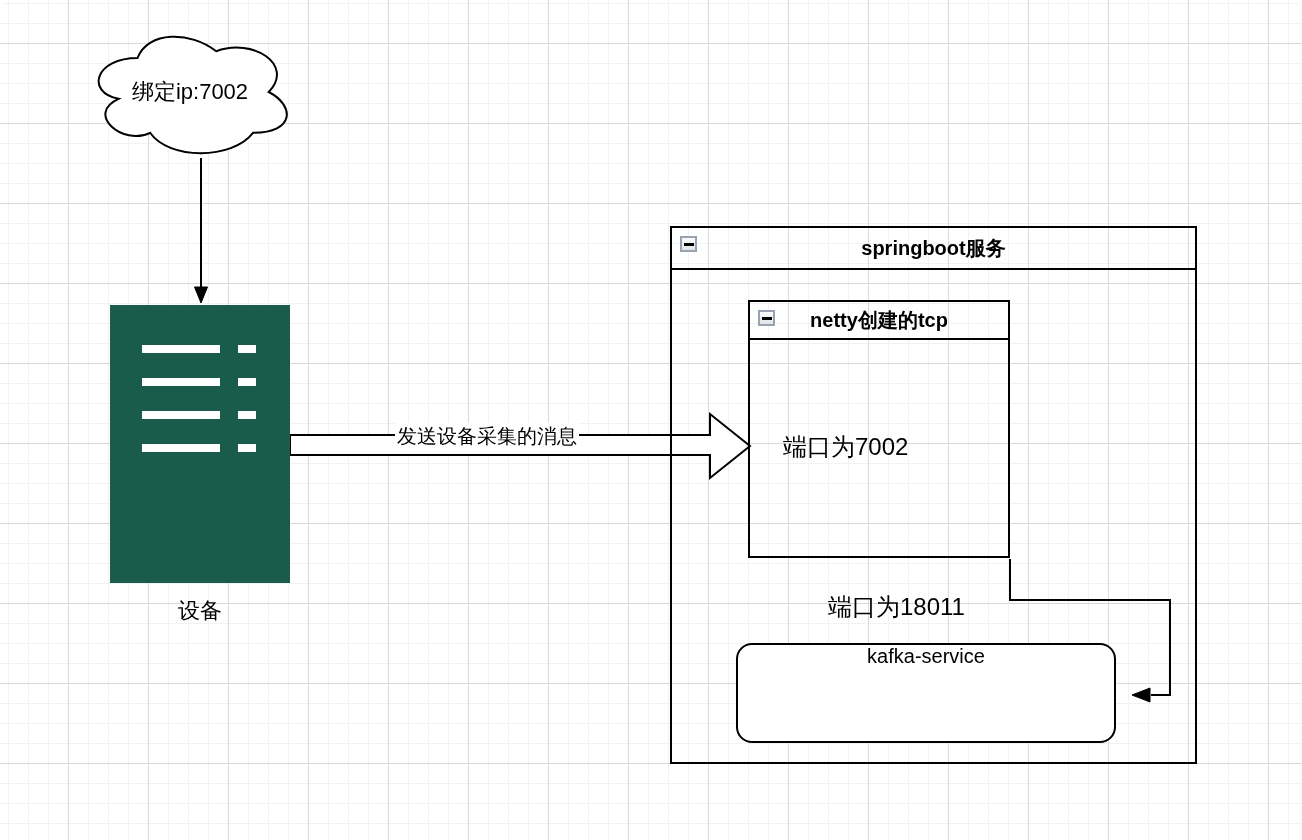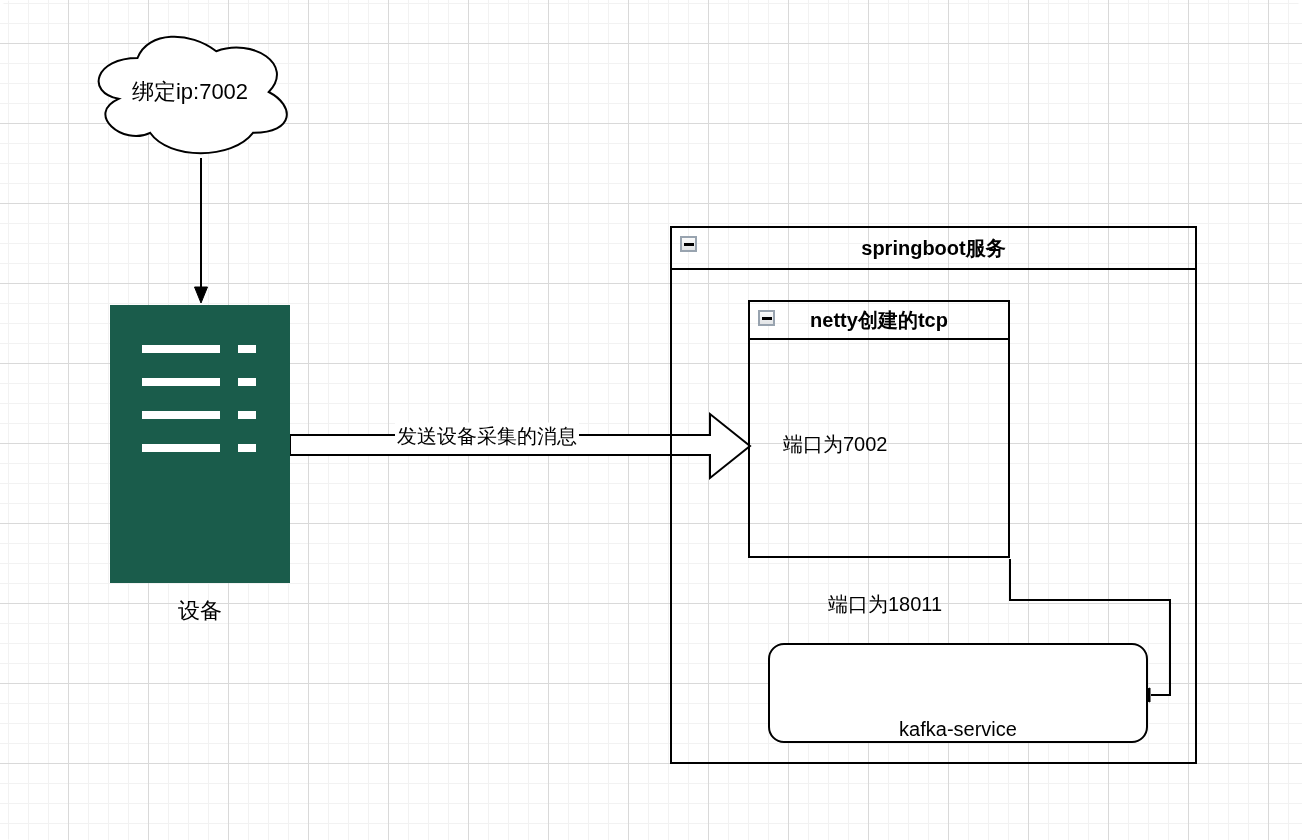--- a/index.html
+++ b/index.html
@@ -60,29 +60,29 @@
 
   .collapse-btn {
     position:absolute; left:8px; top:8px; width:17px; height:16px;
     background:linear-gradient(#fbfbfb,#e2e4e6);
     border:2px solid #98a3af;
     display:flex; align-items:center; justify-content:center;
     cursor:pointer;
   }
   .collapse-btn::after { content:""; display:block; width:10px; height:3px; background:#000; }
 
-  .port-label { font-size:20px; white-space:nowrap; z-index:3; }
+  .port-label { font-size:24px; white-space:nowrap; z-index:3; }
   .port-7002  { left:783px; top:431px; }
   .port-18011 { left:797px; top:591px;margin-left:31px; }
 
   
   .kafka-box {
-    left:768px; top:643px; width:380px; height:100px;
+    left:736px; top:643px; width:380px; height:100px;
     border:2px solid #000; border-radius:16px; background:#fff;
-    display:flex; align-items:flex-end; justify-content:center;
+    display:flex; align-items:flex-start; justify-content:center;
     font-size:20px; z-index:2;
   }
 
   
   .edge-label {
     position:absolute; transform:translate(-50%,-50%);
     background:#fff; padding:0 2px; font-size:20px;
     white-space:nowrap; z-index:4;
   }
   .send-label  { left:487px;  top:436px;text-align:center; }

